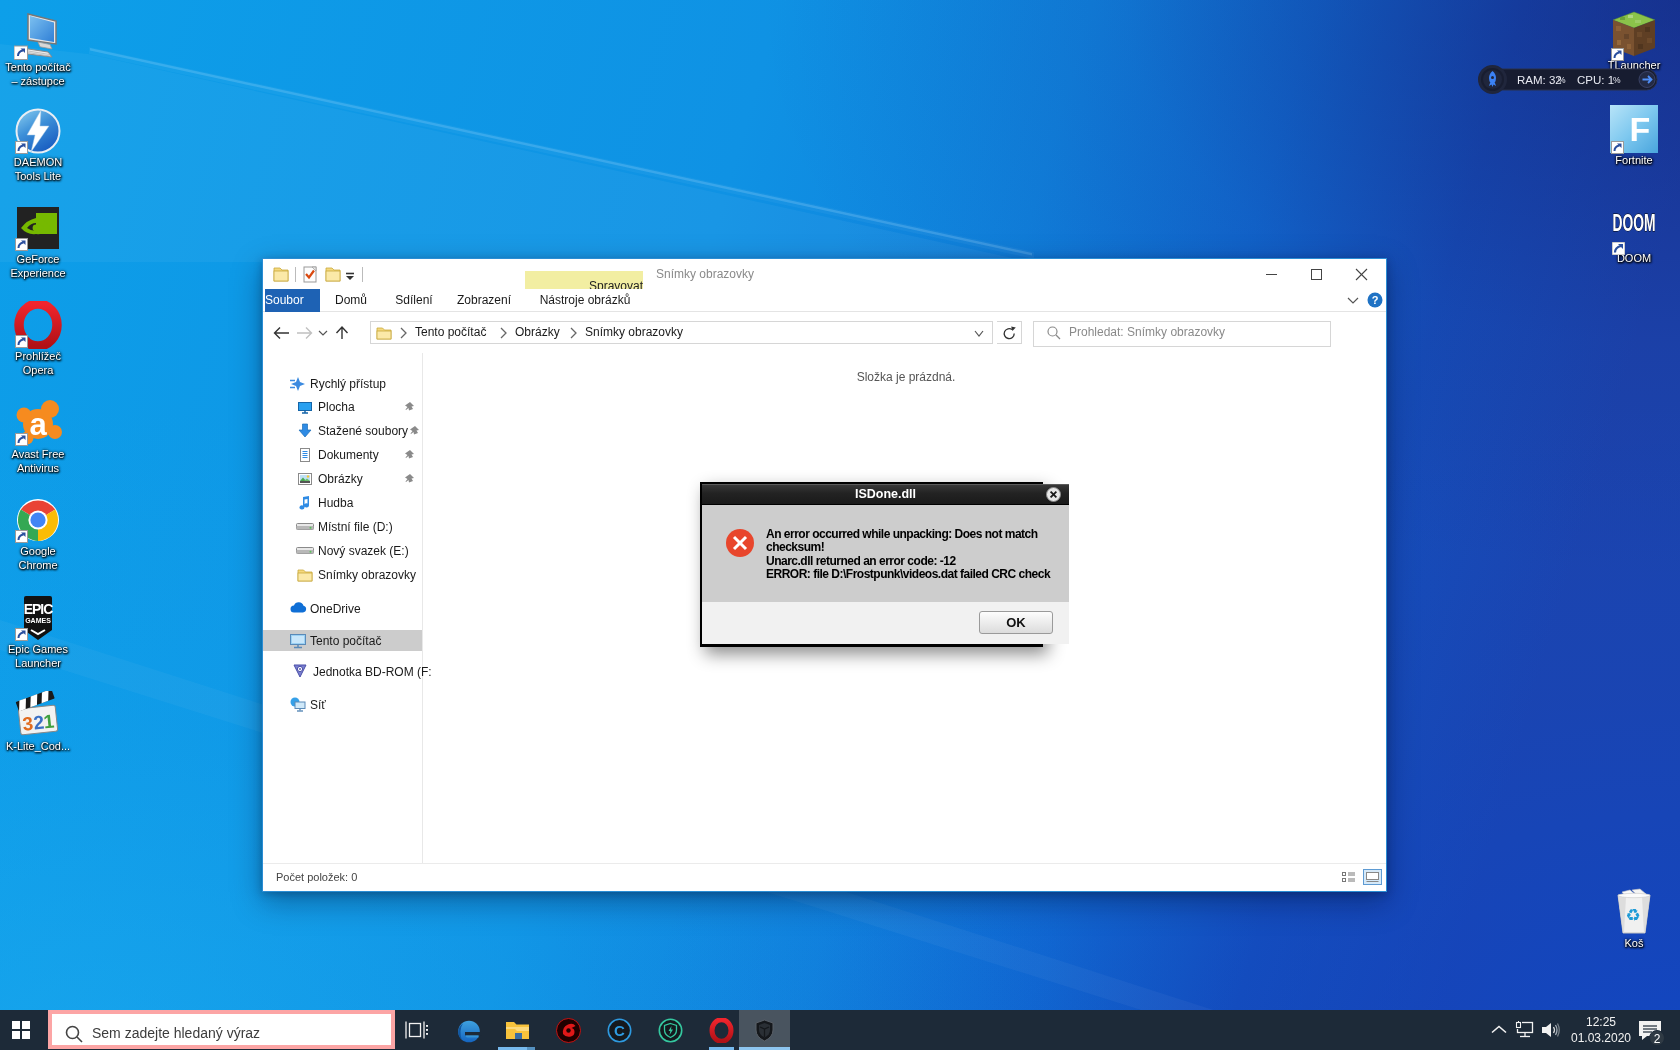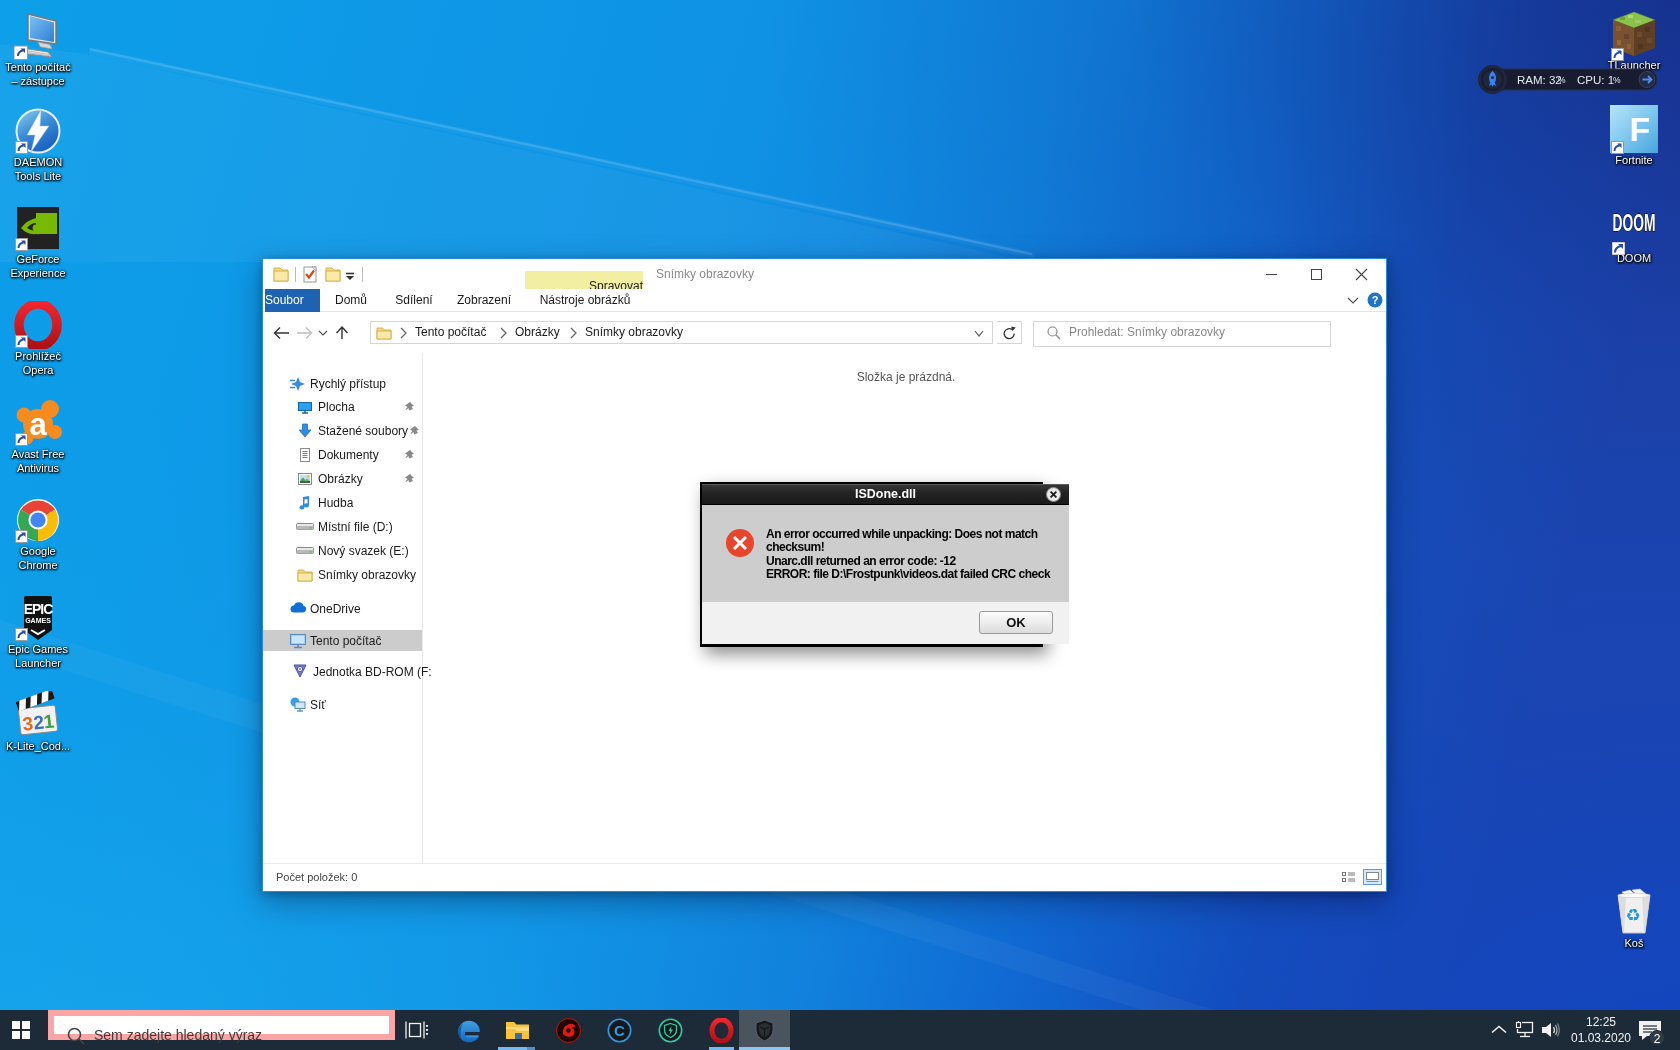--- a/index.html
+++ b/index.html
@@ -540,21 +540,21 @@
 
 <div id="taskbar">
  <svg class="abs" style="left:12px;top:11px" width="20" height="18">
       <g fill="#fff">
         <rect x="0" y="0" width="8" height="8"></rect>
         <rect x="10" y="0" width="8" height="8"></rect>
         <rect x="0" y="10" width="8" height="8"></rect>
         <rect x="10" y="10" width="8" height="8"></rect>
       </g>
     </svg>
- <div class="abs" style="left:48px;top:0;width:347px;height:30px;background:#fff;border:6px solid #fca5a5;box-sizing:border-box">
+ <div class="abs" style="left:48px;top:0;width:347px;height:39px;background:#fff;border:4px solid #fca5a5;box-sizing:border-box">
   <svg class="abs" style="left:12px;top:10px" width="20" height="20">
         <circle cx="8.5" cy="8.5" r="6" fill="none" stroke="#444" stroke-width="1.6"></circle>
         <line x1="13" y1="13" x2="18" y2="18" stroke="#444" stroke-width="1.6"></line>
       </svg>
   <div class="abs" style="left:40px;top:0;line-height:38px;font-size:14px;color:#3c3c3c">Sem zadejte hledaný výraz</div>
  </div>
  <svg class="abs" style="left:404px;top:10px" width="24" height="21">
   <g fill="none" stroke="#f2f2f2" stroke-width="1.3">
   <rect x="5.5" y="3.5" width="11" height="13"></rect>
         <line x1="2" y1="1.5" x2="2" y2="18.5"></line>

